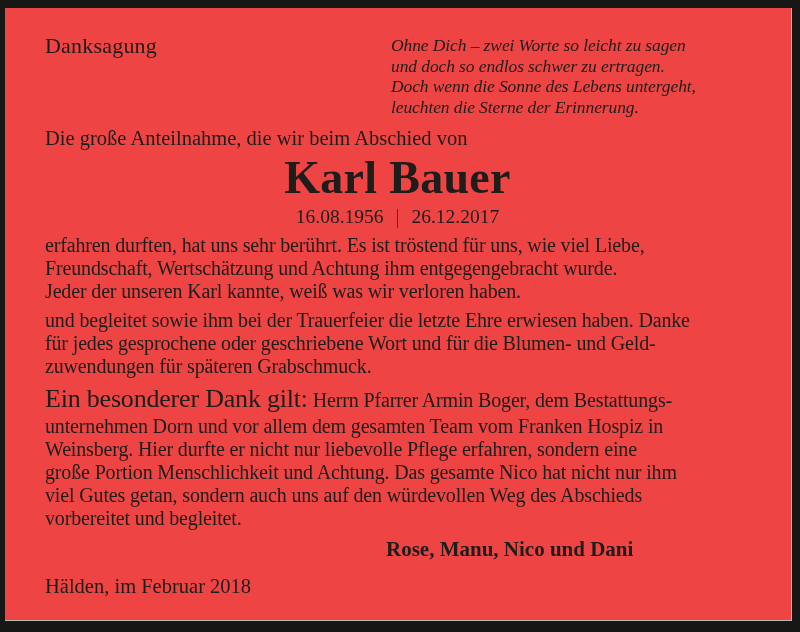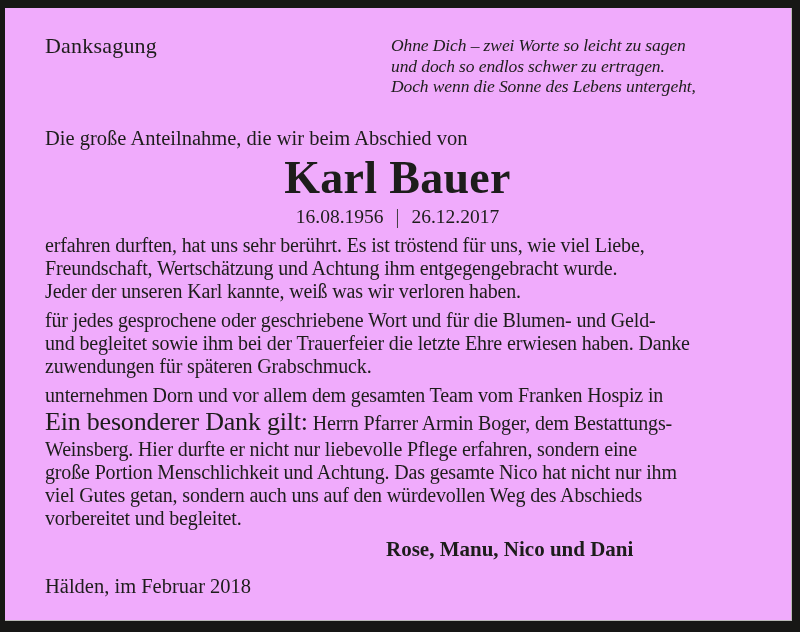--- a/index.html
+++ b/index.html
@@ -11,21 +11,21 @@
     font-family: "Liberation Serif", "DejaVu Serif", serif;
   }
   body { background: #171715; position: relative; }
 
   .paper {
     position: absolute;
     left: 5px;
     top: 8px;
     width: 787px;
     height: 613px;
-    background: #f0abfc;
+    background: #ef4444;
     box-sizing: border-box;
     padding: 25px 42px 0 40px;
     color: #1d1d1b;
     box-shadow: inset -1px -1px 0 #b9b9b6;
   }
 
   
   .header {
     position: relative;
     height: 84px;
@@ -113,46 +113,47 @@
 <body>
 
 <div class="paper">
 
   <div class="header">
     <div class="category-label">Danksagung</div>
     <div class="poem">
       <div>Ohne Dich – zwei Worte so leicht zu sagen</div>
       <div>und doch so endlos schwer zu ertragen.</div>
       <div>Doch wenn die Sonne des Lebens untergeht,</div>
+      <div>leuchten die Sterne der Erinnerung.</div>
     </div>
   </div>
 
   <div class="intro">Die große Anteilnahme, die wir beim Abschied von</div>
 
   <div class="deceased-name">Karl Bauer</div>
 
   <div class="dates">
     <span>16.08.1956</span><span class="sep">|</span><span>26.12.2017</span>
   </div>
 
   <div class="para">
     <span class="line">erfahren durften, hat uns sehr berührt. Es ist tröstend für uns, wie viel Liebe,</span>
     <span class="line">Freundschaft, Wertschätzung und Achtung ihm entgegengebracht wurde.</span>
     <span class="line">Jeder der unseren Karl kannte, weiß was wir verloren haben.</span>
   </div>
 
   <div class="para">
+    <span class="line">und begleitet sowie ihm bei der Trauerfeier die letzte Ehre erwiesen haben. Danke</span>
     <span class="line">für jedes gesprochene oder geschriebene Wort und für die Blumen- und Geld-</span>
-    <span class="line">und begleitet sowie ihm bei der Trauerfeier die letzte Ehre erwiesen haben. Danke</span>
     <span class="line">zuwendungen für späteren Grabschmuck.</span>
   </div>
 
   <div class="para">
+    <span class="line lead-line"><span class="lead">Ein besonderer Dank gilt:</span><span> Herrn Pfarrer Armin Boger, dem Bestattungs-</span></span>
     <span class="line">unternehmen Dorn und vor allem dem gesamten Team vom Franken Hospiz in</span>
-    <span class="line lead-line"><span class="lead">Ein besonderer Dank gilt:</span><span> Herrn Pfarrer Armin Boger, dem Bestattungs-</span></span>
     <span class="line">Weinsberg. Hier durfte er nicht nur liebevolle Pflege erfahren, sondern eine</span>
     <span class="line">große Portion Menschlichkeit und Achtung. Das gesamte Nico hat nicht nur ihm</span>
     <span class="line">viel Gutes getan, sondern auch uns auf den würdevollen Weg des Abschieds</span>
     <span class="line">vorbereitet und begleitet.</span>
   </div>
 
   <div class="signature">Rose, Manu, Nico und Dani</div>
 
   <div class="place-date">Hälden, im Februar 2018</div>
 

